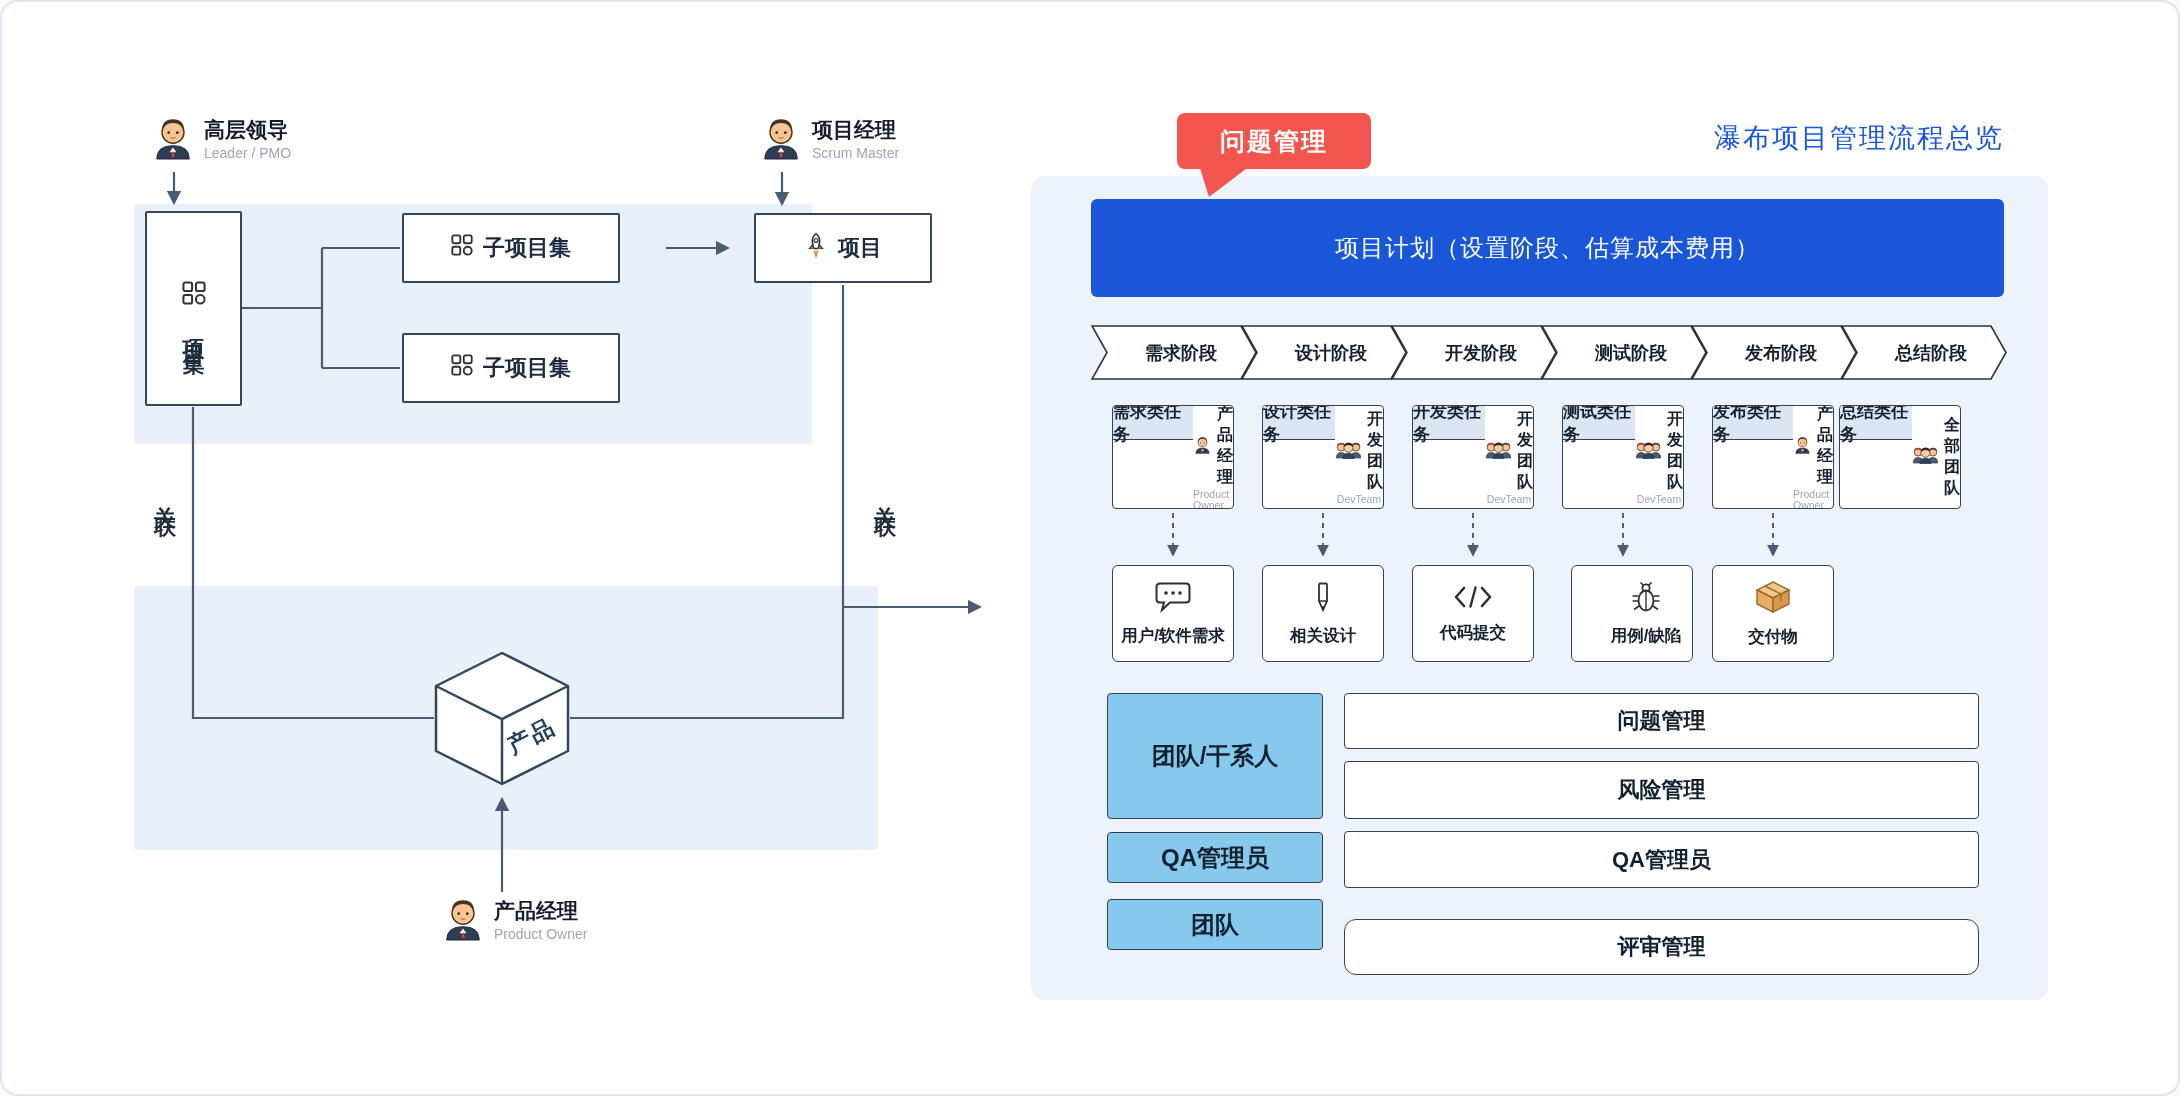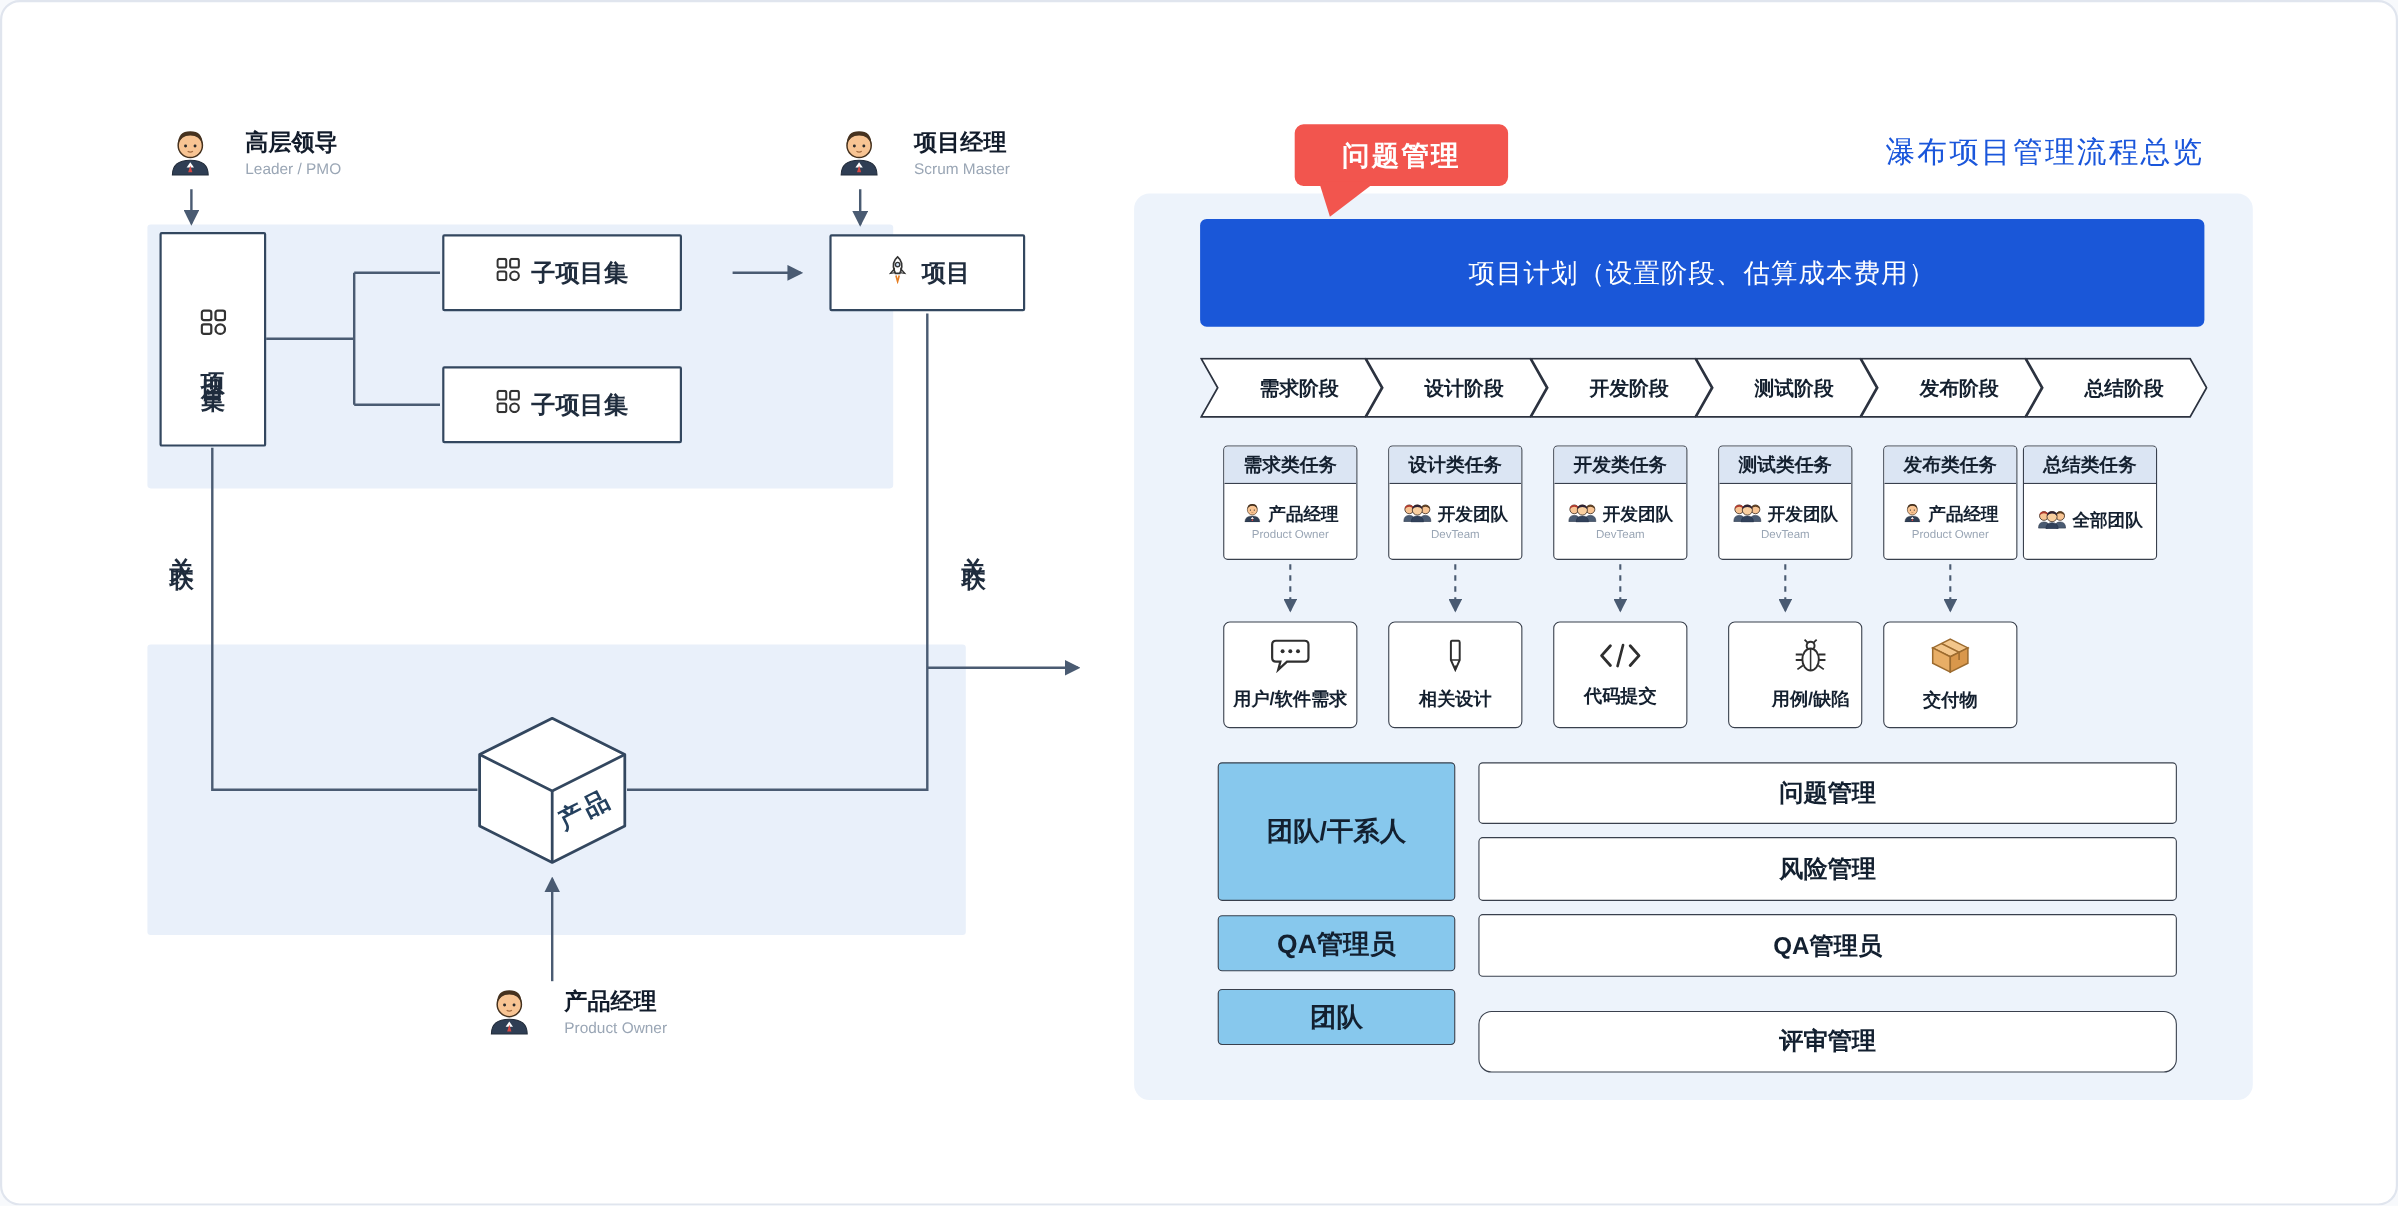--- a/index.html
+++ b/index.html
@@ -18,39 +18,39 @@
     display:flex;align-items:center;justify-content:center;gap:10px;
     font-size:22px;font-weight:600;color:#1f2c3d;z-index:4;box-sizing:border-box;
   }
   .program{flex-direction:column;gap:10px;padding-top:6px;}
   .vtext{writing-mode:vertical-rl;text-orientation:upright;letter-spacing:7px;}
   .assoc{
     position:absolute;z-index:4;font-size:22px;font-weight:700;color:#1f2c3d;
     writing-mode:vertical-rl;text-orientation:upright;letter-spacing:8px;
   }
   
-  .role{position:absolute;display:flex;gap:27px;align-items:flex-start;z-index:4;}
+  .role{position:absolute;display:flex;gap:8px;align-items:flex-start;z-index:4;}
   .role-name{font-size:21px;font-weight:700;color:#121c2b;line-height:1.1;margin-top:4px;}
   .role-sub{font-size:14px;color:#9aa6b5;margin-top:4px;}
   .cube{position:absolute;left:420px;top:635px;z-index:4;}
   
   .panel{position:absolute;left:1029px;top:174px;width:1017px;height:824px;background:#edf3fb;border-radius:14px;z-index:1;}
   .planbar{
     position:absolute;left:60px;top:23px;width:913px;height:98px;background:#1a57d8;border-radius:6px;
     display:flex;align-items:center;justify-content:center;color:#fff;font-size:24px;font-weight:500;letter-spacing:1px;
   }
   .chev{position:absolute;top:149px;width:166px;height:55px;}
   .chev svg{position:absolute;left:0;top:0;}
   .chev-label{
     position:absolute;inset:0;display:flex;align-items:center;justify-content:center;
     padding-left:14px;font-size:18px;font-weight:700;color:#14202f;
   }
   .tcard{
     position:absolute;top:229px;width:122px;height:104px;background:#fff;border:1.5px solid #39404d;border-radius:4px;
-    box-sizing:border-box;display:flex;flex-direction:column;overflow:hidden;
+    box-sizing:border-box;display:flex;overflow:hidden;
   }
   .tcard-h{height:33px;background:#dbe5f3;border-bottom:1.5px solid #39404d;display:flex;align-items:center;justify-content:center;font-size:17px;font-weight:700;color:#14202f;}
   .tcard-b{flex:1;display:flex;flex-direction:column;align-items:center;justify-content:center;gap:1px;}
   .owner-row{display:flex;align-items:center;gap:5px;font-size:16px;font-weight:700;color:#14202f;}
   .owner-sub{font-size:10.5px;color:#9aa6b5;line-height:1;}
   .abox{
     position:absolute;top:389px;width:122px;height:97px;background:#fff;border:1.5px solid #39404d;border-radius:6px;
     box-sizing:border-box;display:flex;flex-direction:column;align-items:center;justify-content:center;gap:8px;
     font-size:16.5px;font-weight:600;color:#14202f;
   }

